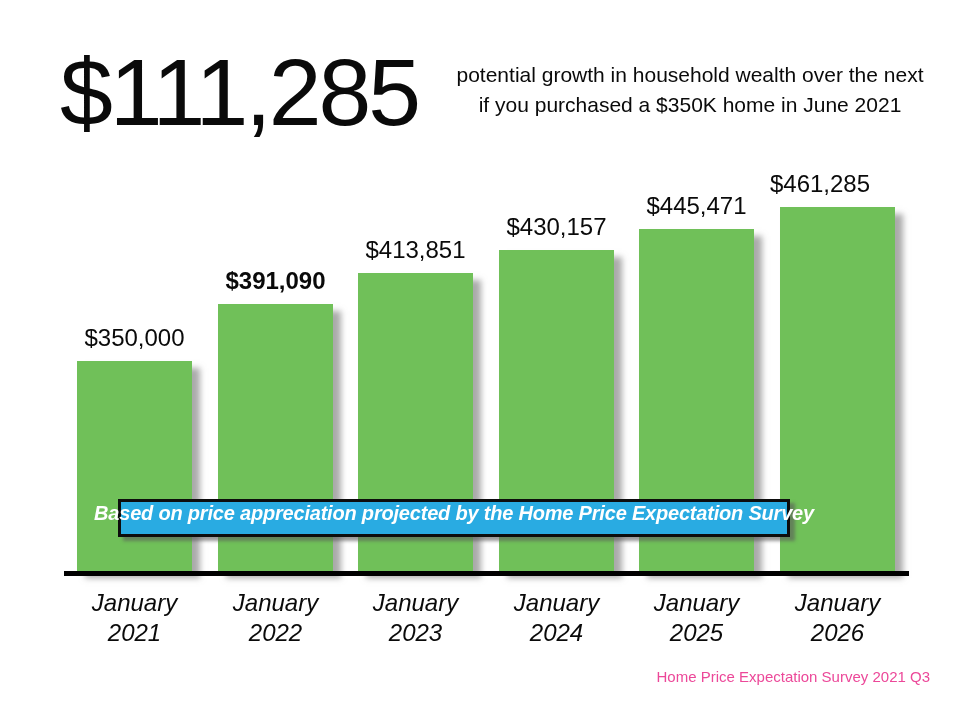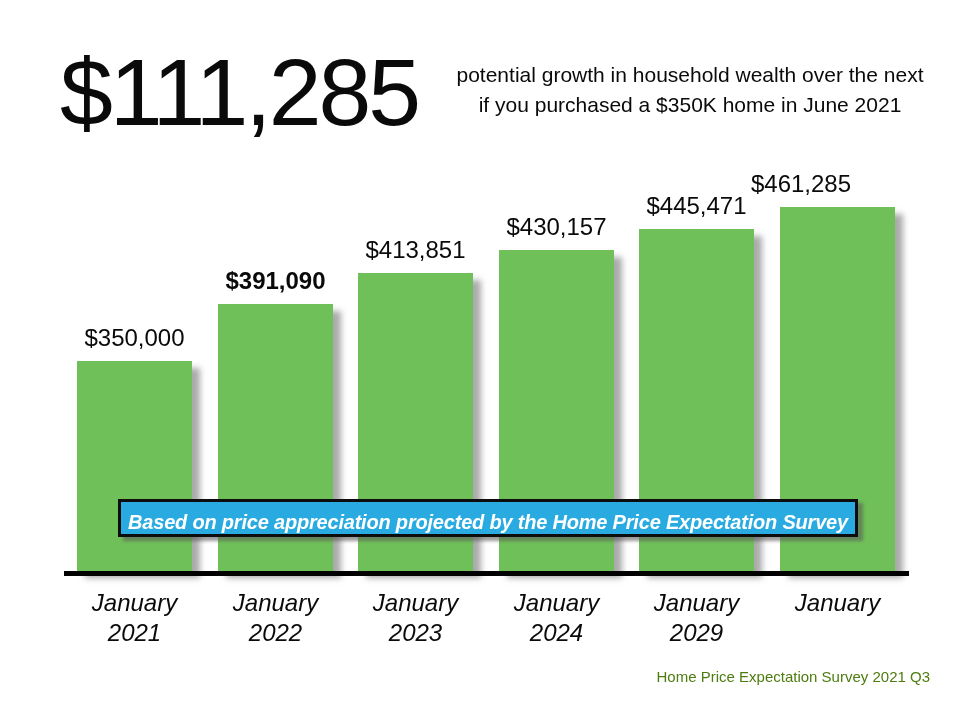--- a/index.html
+++ b/index.html
@@ -54,25 +54,25 @@
   }
   .axis-line {
     position:absolute;
     left:64px; top:571px;
     width:845px; height:5px;
     background:#000;
   }
   .banner {
     position:absolute;
     left:118px; top:499px;
-    width:740px; height:38px;
+    width:672px; height:38px;
     box-sizing:border-box;
     border:3px solid #0d0d0d;
     display:flex;
-    align-items:flex-end;
+    align-items:flex-start;
     justify-content:center;
     box-shadow:5px 4px 3px rgba(90,90,90,0.6);
     z-index:5;
   }
   .banner span {
     font-style:italic;
     font-weight:bold;
     font-size:20px;
     white-space:nowrap;
     letter-spacing:-0.2px;
@@ -119,29 +119,30 @@
         <div class="bar" style="left: 499px; top: 250px; width: 115px; height: 321px; background: rgb(112, 192, 89);"></div>
         <div class="bar-value" style="left: 466.5px; top: 213px;">$430,157</div>
         <div class="x-label" style="left: 486.5px; top: 588px;">
           <div>January</div>
           <div>2024</div>
         </div>
         <div class="bar" style="left: 639px; top: 229px; width: 115px; height: 342px; background: rgb(112, 192, 89);"></div>
         <div class="bar-value" style="left: 606.5px; top: 192px;">$445,471</div>
         <div class="x-label" style="left: 626.5px; top: 588px;">
           <div>January</div>
-          <div>2029</div>
+          <div>2025</div>
         </div>
         <div class="bar" style="left: 780px; top: 207px; width: 115px; height: 364px; background: rgb(112, 192, 89);"></div>
-        <div class="bar-value" style="left: 711px; top: 170px;">$461,285</div>
+        <div class="bar-value" style="left: 730px; top: 170px;">$461,285</div>
         <div class="x-label" style="left: 767.5px; top: 588px;">
           <div>January</div>
+          <div>2026</div>
         </div>
       </div>
     <div class="axis-line"></div>
     <div class="banner" id="banner" style="background: rgb(41, 171, 226); border-color: rgb(13, 13, 13);">
       <span style="color: rgb(255, 255, 255);">Based on price appreciation projected by the Home Price Expectation Survey</span>
     </div>
   </div>
 
-  <div class="footer" style="color: #4d7c0f;">Home Price Expectation Survey 2021 Q3</div>
+  <div class="footer" style="color: #ec4899;">Home Price Expectation Survey 2021 Q3</div>
 
 </div>
 
 </body></html>

